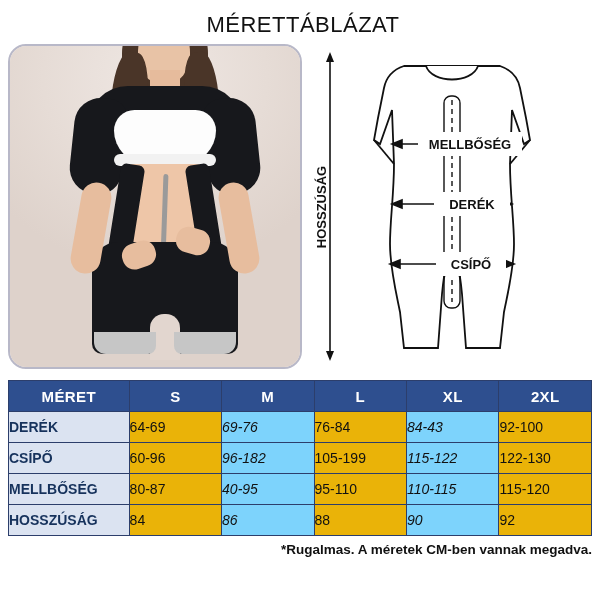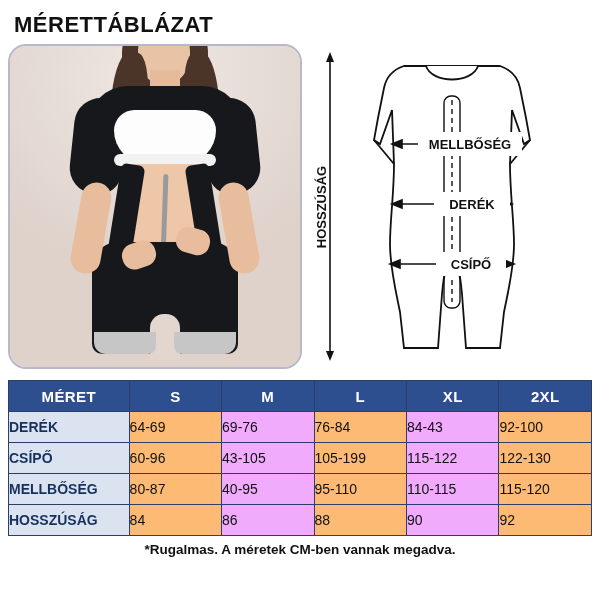--- a/index.html
+++ b/index.html
@@ -7,24 +7,25 @@
     width:600px;height:600px;
     background:#ffffff;
     font-family:"Liberation Sans", sans-serif;
     color:#1a1a1a;
     overflow:hidden;
   }
   .page{position:relative;width:600px;height:600px;box-sizing:border-box;padding:8px 8px 0 8px;}
 
   .title{
     font-size:22px;
-    font-weight:bold;
+    font-weight:normal;
     letter-spacing:0.5px;
     color:#111;
     margin:4px 0 6px 6px;
+    text-align:center;
   }
 
   .top{
     display:flex;
     gap:10px;
     height:330px;
   }
 
   
   .photo-panel{
@@ -154,28 +155,28 @@
     font-size:15px;
     letter-spacing:0.4px;
   }
   thead th.first{font-size:15px;}
   tbody td.rowhdr{
     background:#dbe3f1;
     font-weight:bold;
     color:#16325c;
     font-size:14px;
   }
-  tbody td.alt{background:#f0abfc;}
-  tbody td{background:#fdba74;color:#111;}
+  tbody td.alt{background:#7dd3fc;font-style:italic;}
+  tbody td{background:#eab308;color:#111;}
   col.c0{width:120px;}
   col.cx{width:92px;}
 
   .footnote{
     margin-top:6px;
-    text-align:center;
+    text-align:right;
     font-size:13.5px;
     font-weight:bold;
     color:#111;
   }
 </style>
 </head>
 <body>
 
 <div class="page">
 
@@ -293,21 +294,21 @@
           <td class="rowhdr">DERÉK</td>
           <td>64-69</td>
           <td class="alt">69-76</td>
           <td>76-84</td>
           <td class="alt">84-43</td>
           <td>92-100</td>
         </tr>
         <tr>
           <td class="rowhdr">CSÍPŐ</td>
           <td>60-96</td>
-          <td class="alt">43-105</td>
+          <td class="alt">96-182</td>
           <td>105-199</td>
           <td class="alt">115-122</td>
           <td>122-130</td>
         </tr>
         <tr>
           <td class="rowhdr">MELLBŐSÉG</td>
           <td>80-87</td>
           <td class="alt">40-95</td>
           <td>95-110</td>
           <td class="alt">110-115</td>

